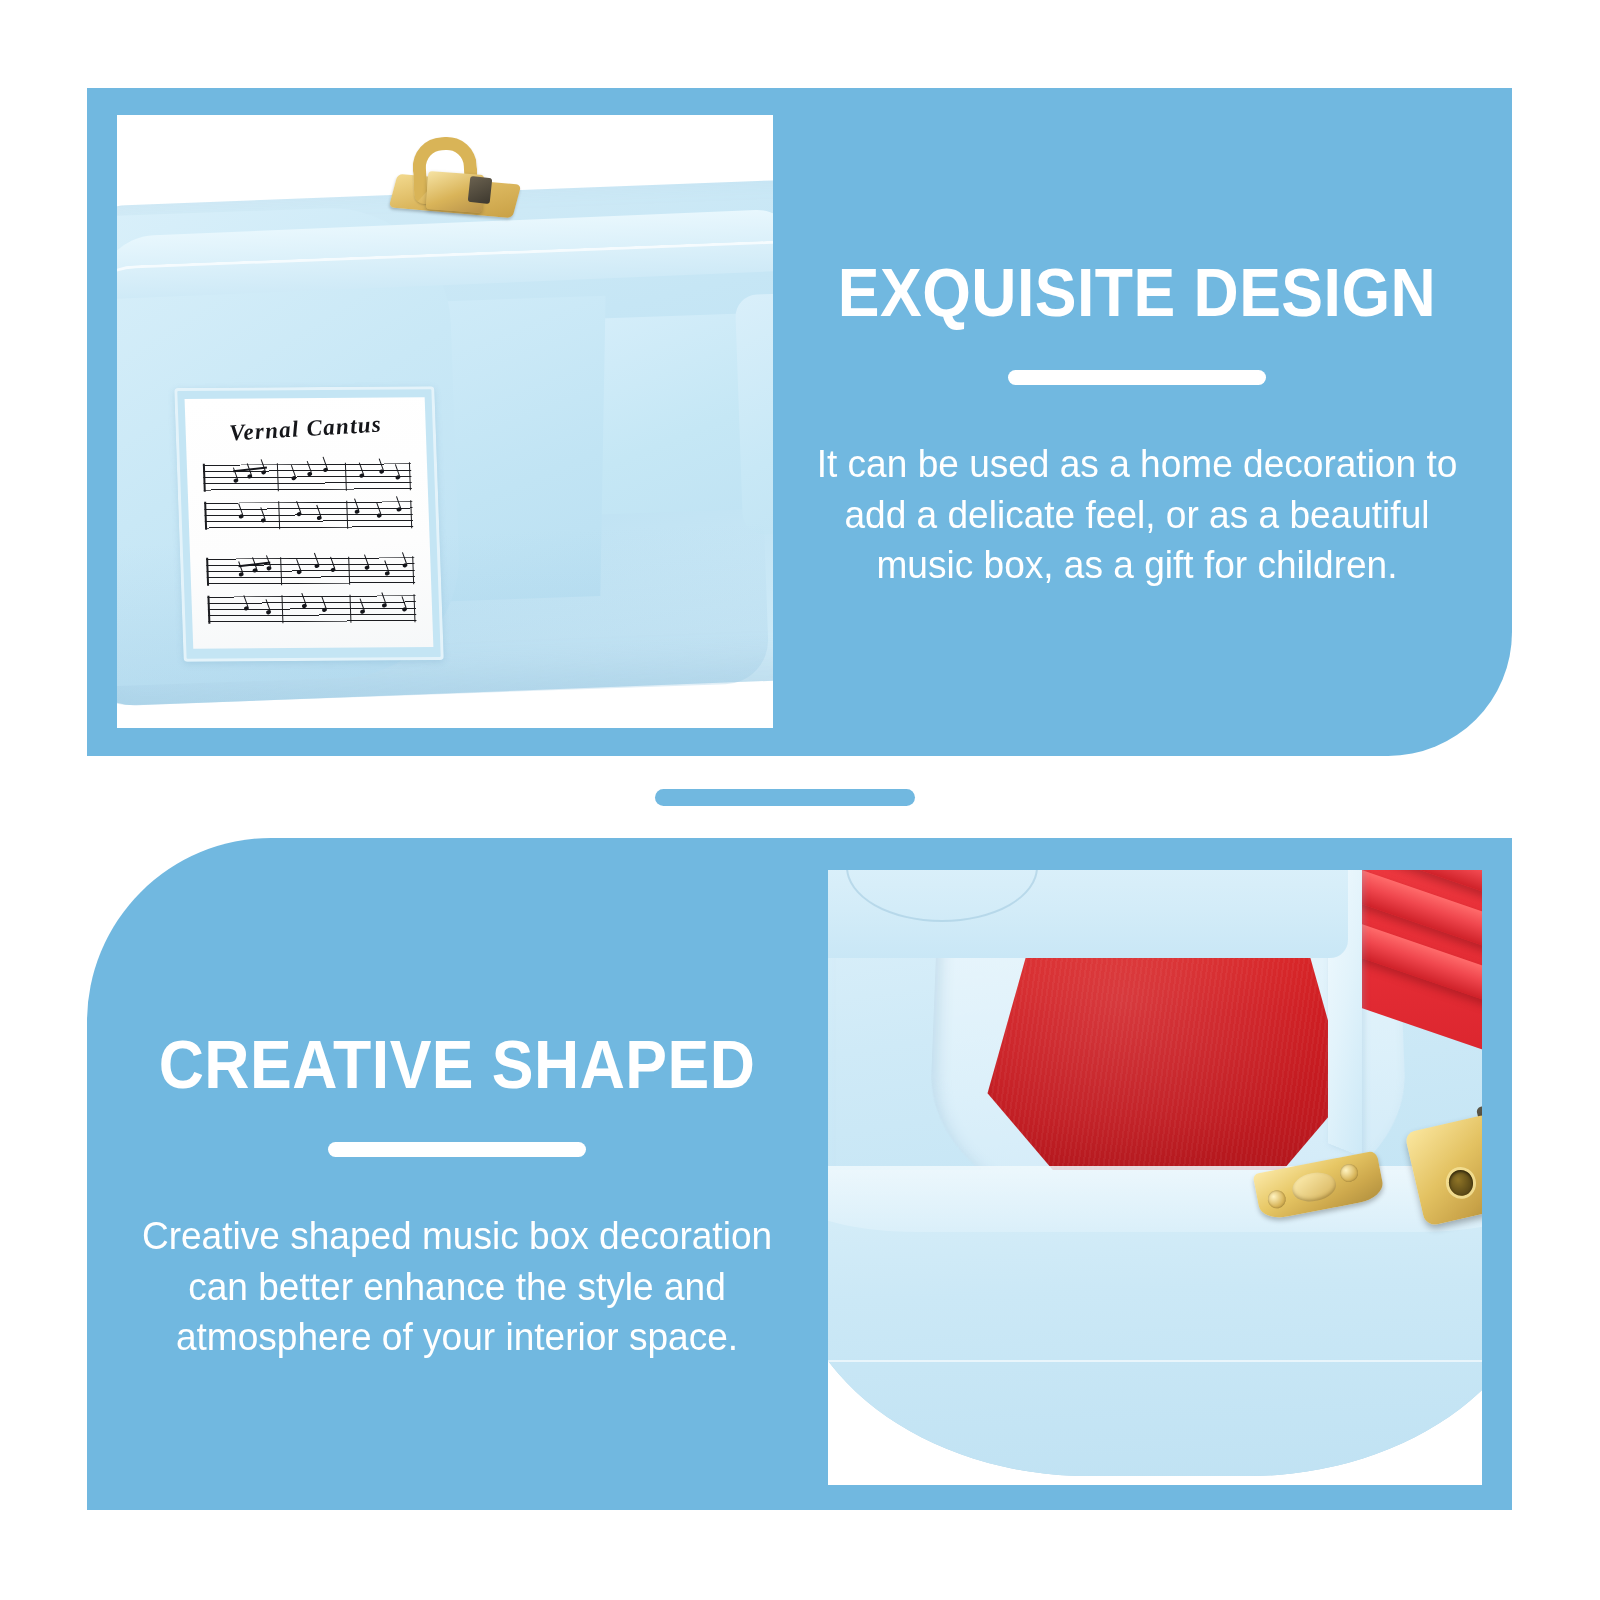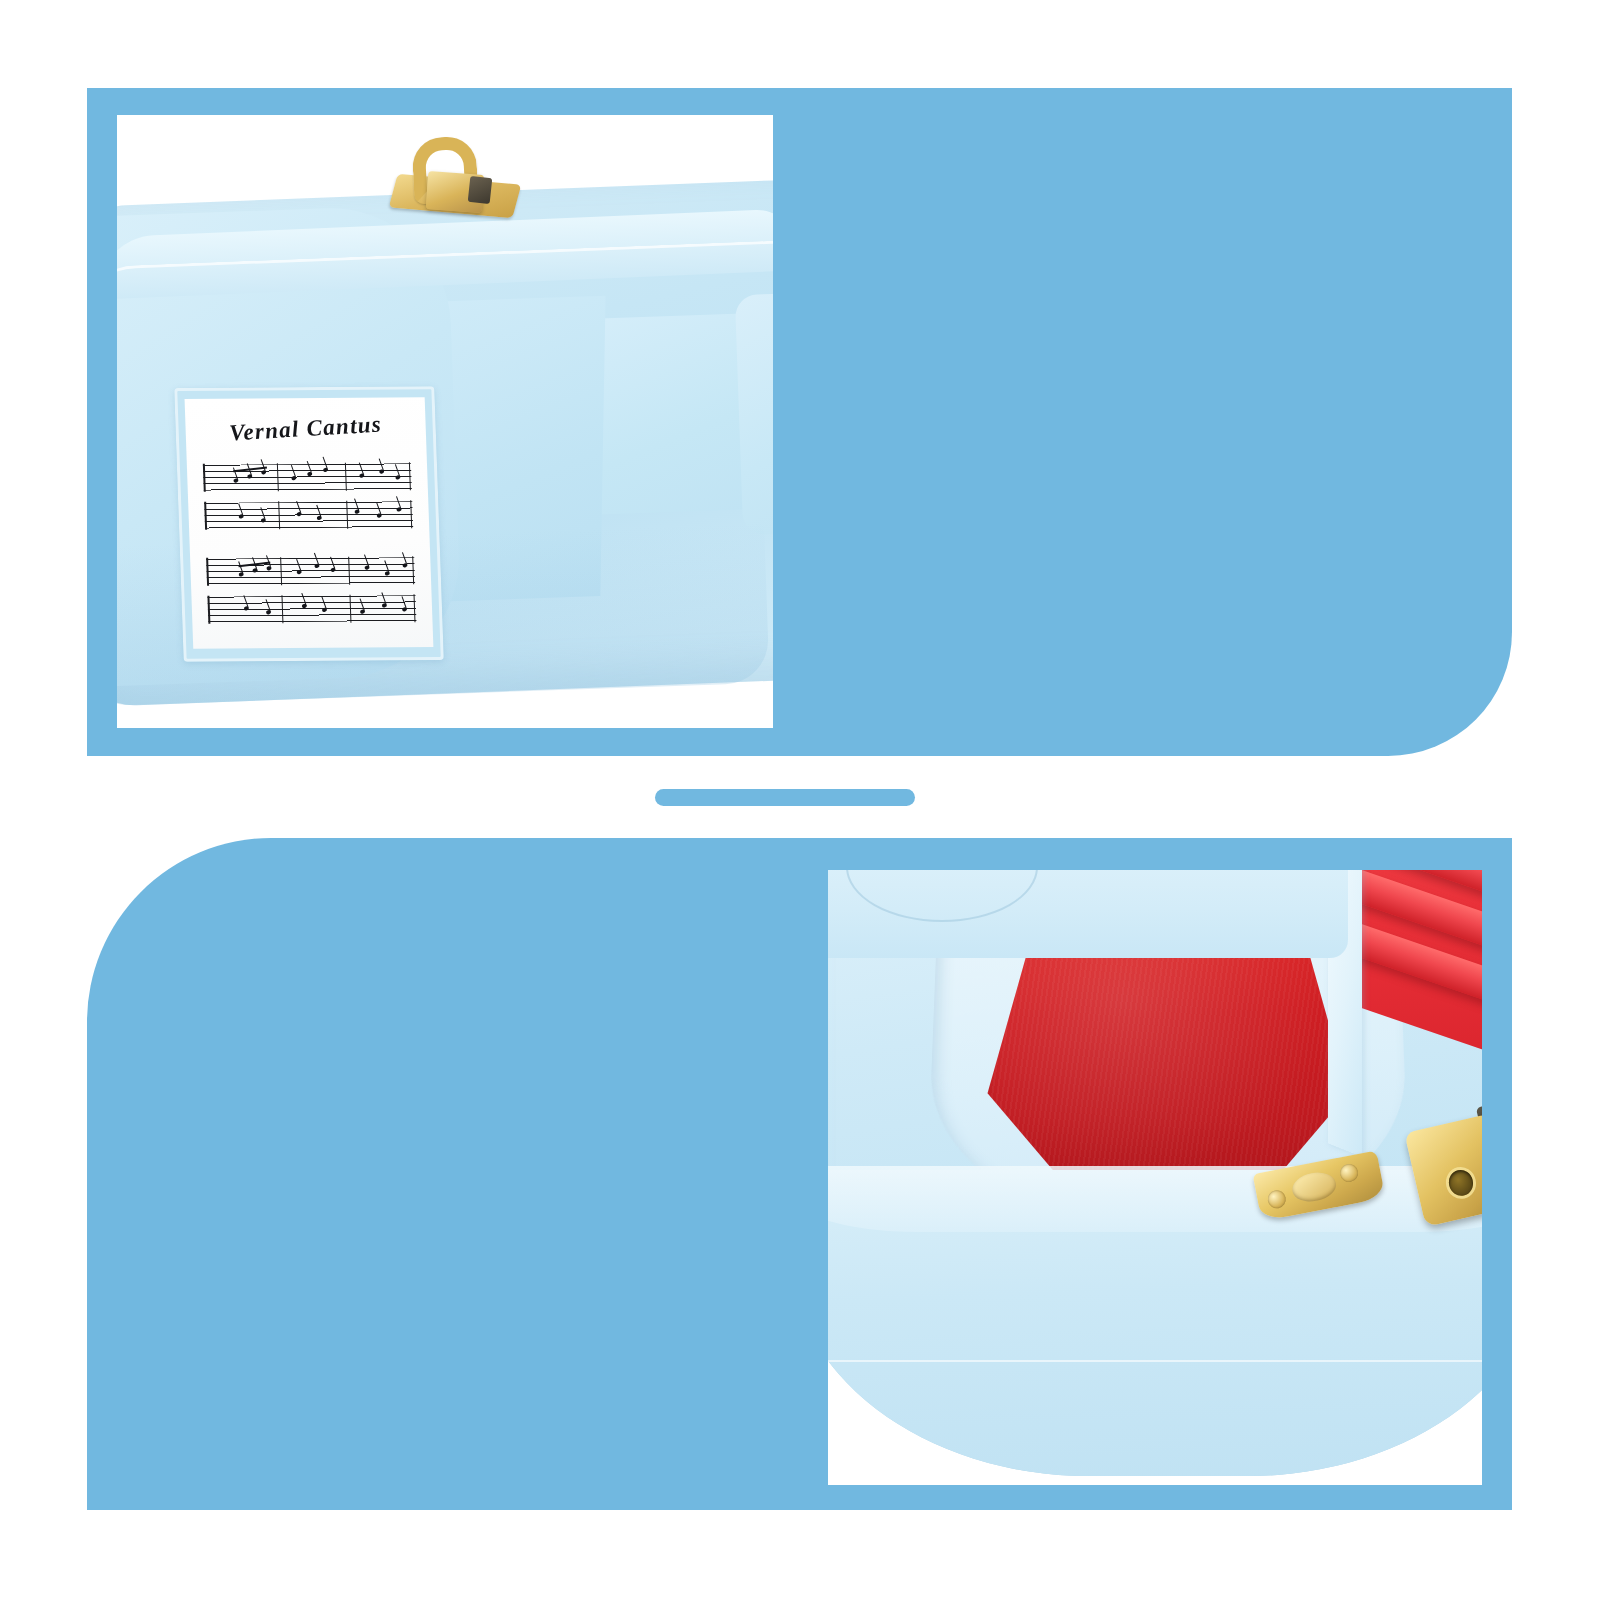--- a/index.html
+++ b/index.html
@@ -493,27 +493,37 @@
               <span class="note" style="left:114px;top:12px"></span>
               <span class="note" style="left:152px;top:14px"></span>
               <span class="note" style="left:174px;top:8px"></span>
               <span class="note" style="left:194px;top:12px"></span>
             </div>
           </div>
         </div>
       </div>
     </figure>
 
+    <div class="text-top">
+      <h2 class="feature-title">EXQUISITE DESIGN</h2>
+      <div class="title-rule"></div>
+      <p class="feature-desc">It can be used as a home decoration to add a delicate feel, or as a beautiful music box, as a gift for children.</p>
+    </div>
 
   </section>
 
   <div class="divider-pill"></div>
 
   <section class="panel-bottom">
 
+    <div class="text-bottom">
+      <h2 class="feature-title">CREATIVE SHAPED</h2>
+      <div class="title-rule"></div>
+      <p class="feature-desc">Creative shaped music box decoration can better enhance the style and atmosphere of your interior space.</p>
+    </div>
 
     <figure class="photo-bottom">
       <div class="ph2-bg"></div>
 
       <div class="box-outer"></div>
       <div class="cavity"></div>
       <div class="velvet-main"></div>
 
       <div class="ring-roll-zone">
         <div class="roll r1"></div>

